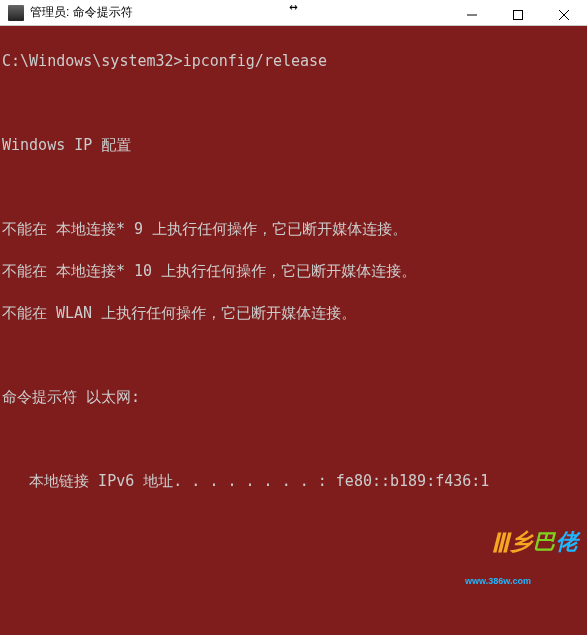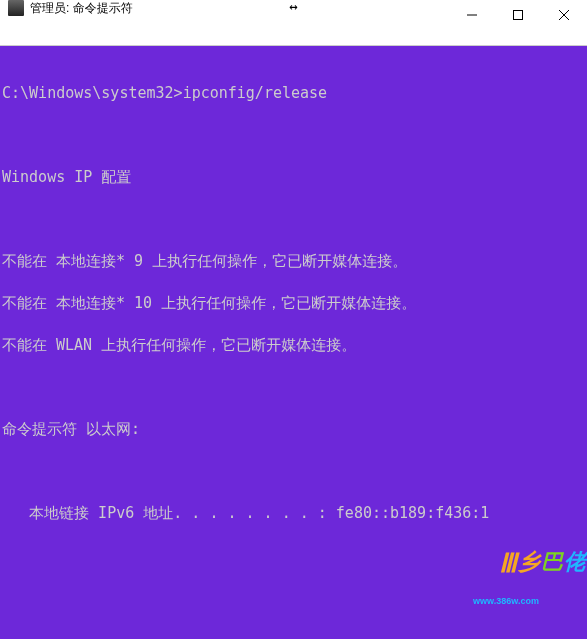--- a/index.html
+++ b/index.html
@@ -6,22 +6,22 @@
     body {
       width: 587px;
       height: 639px;
       background: #fff;
       font-family: "NSimSun", "SimSun", "Consolas", monospace;
       position: relative;
       overflow: hidden;
     }
     .titlebar {
       display: flex;
-      align-items: flex-start;
-      height: 46px;
+      align-items: center;
+      height: 26px;
       background: #fff;
       border-bottom: 1px solid #ccc;
       position: relative;
     }
     .titlebar-icon {
       width: 16px;
       height: 16px;
       margin: 0 6px 0 8px;
       background: linear-gradient(180deg, #666 0%, #222 100%);
       border-radius: 1px;
@@ -53,35 +53,35 @@
     .resize-arrows {
       position: absolute;
       top: -2px;
       left: 50%;
       transform: translateX(-50%);
       font-size: 14px;
       color: #000;
       pointer-events: none;
     }
     .terminal {
-      background: #6d28d9;
+      background: #7f1d1d;
       color: #ccc;
       height: calc(100% - 30px);
-      padding: 16px 0 4px 2px;
+      padding: 4px 0 4px 2px;
       font-size: 15px;
       line-height: 21px;
       white-space: pre;
       overflow: hidden;
       position: relative;
       font-family: "NSimSun", "SimSun", "Consolas", monospace;
     }
     .terminal .line { white-space: pre; }
     .watermark {
       position: absolute;
-      right: 0;
+      right: 8px;
       bottom: 1px;
       font-family: "STXingkai", "KaiTi", cursive;
       font-size: 22px;
       font-style: italic;
       font-weight: bold;
       letter-spacing: 1px;
       pointer-events: none;
     }
     .watermark .g1 { color: #f5a623; }
     .watermark .g2 { color: #7ed321; }

